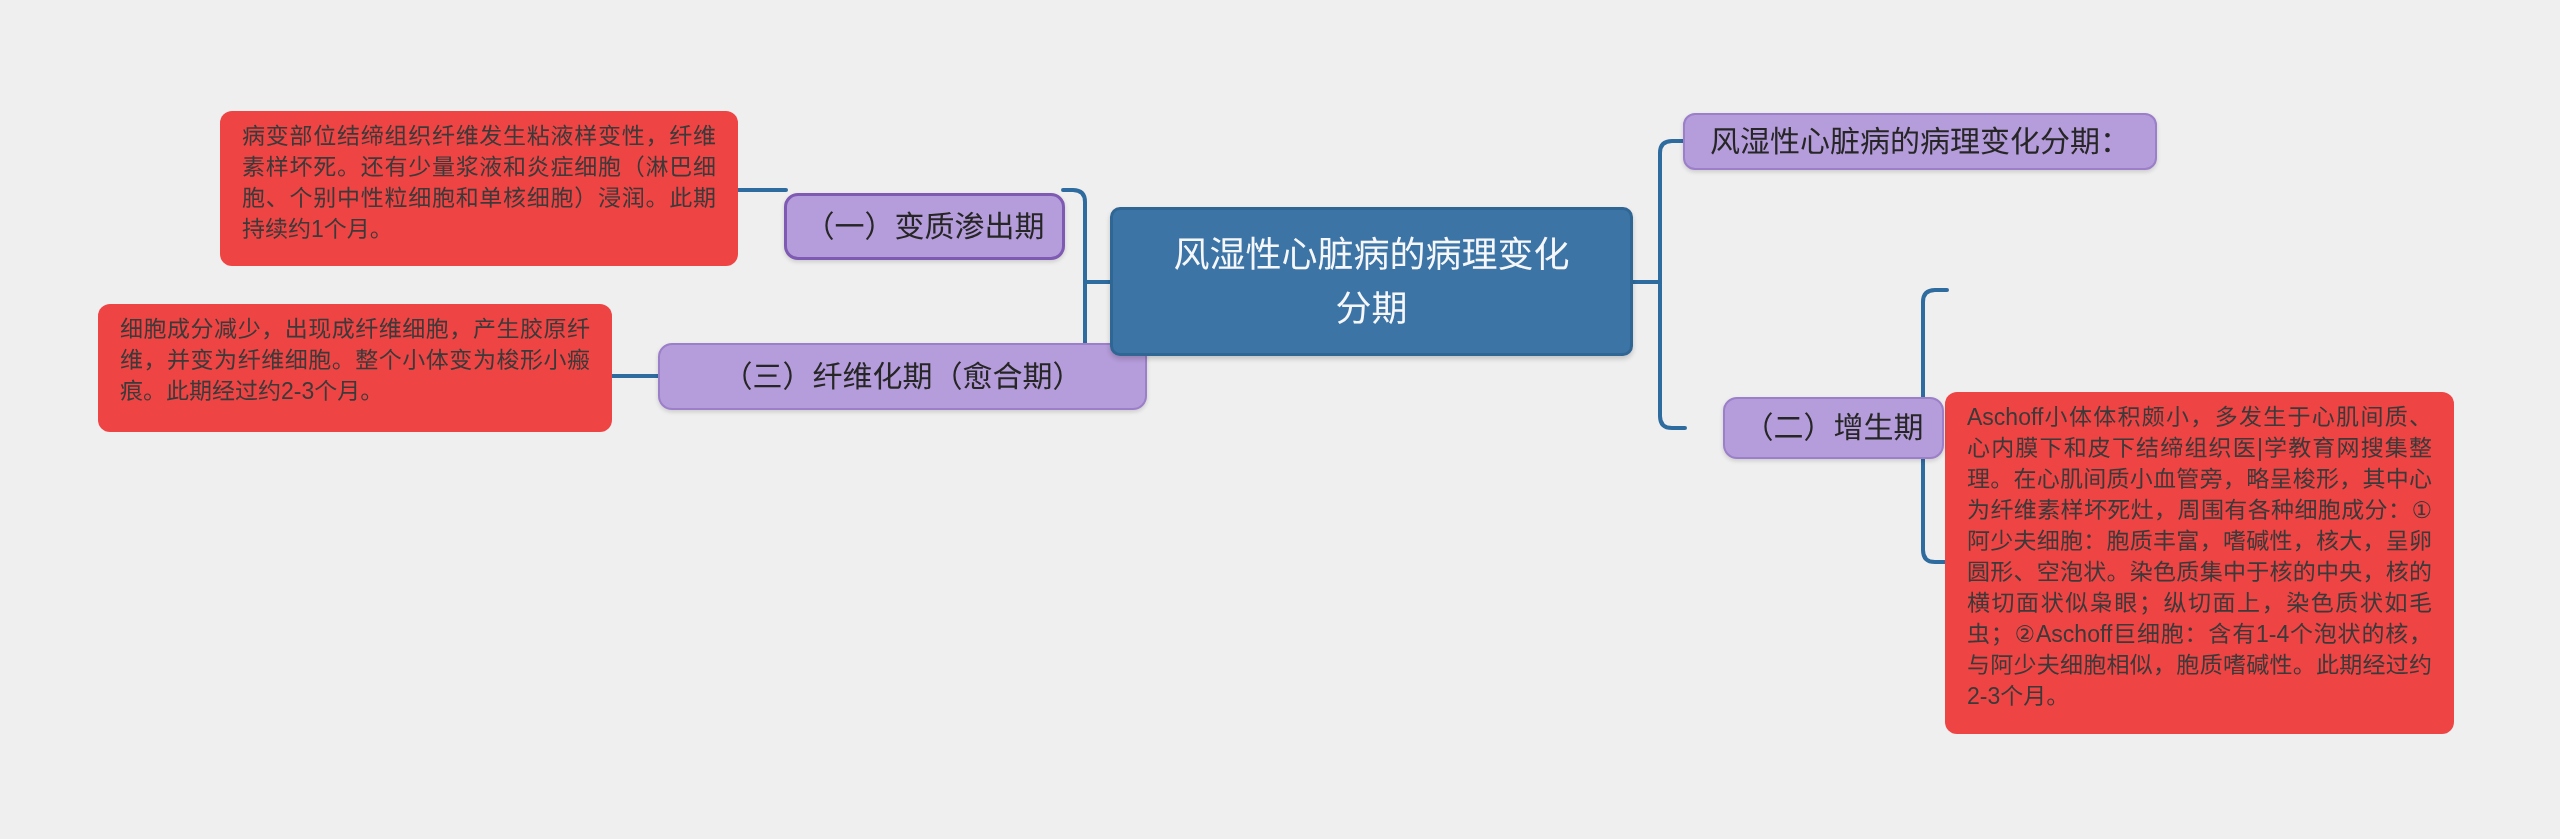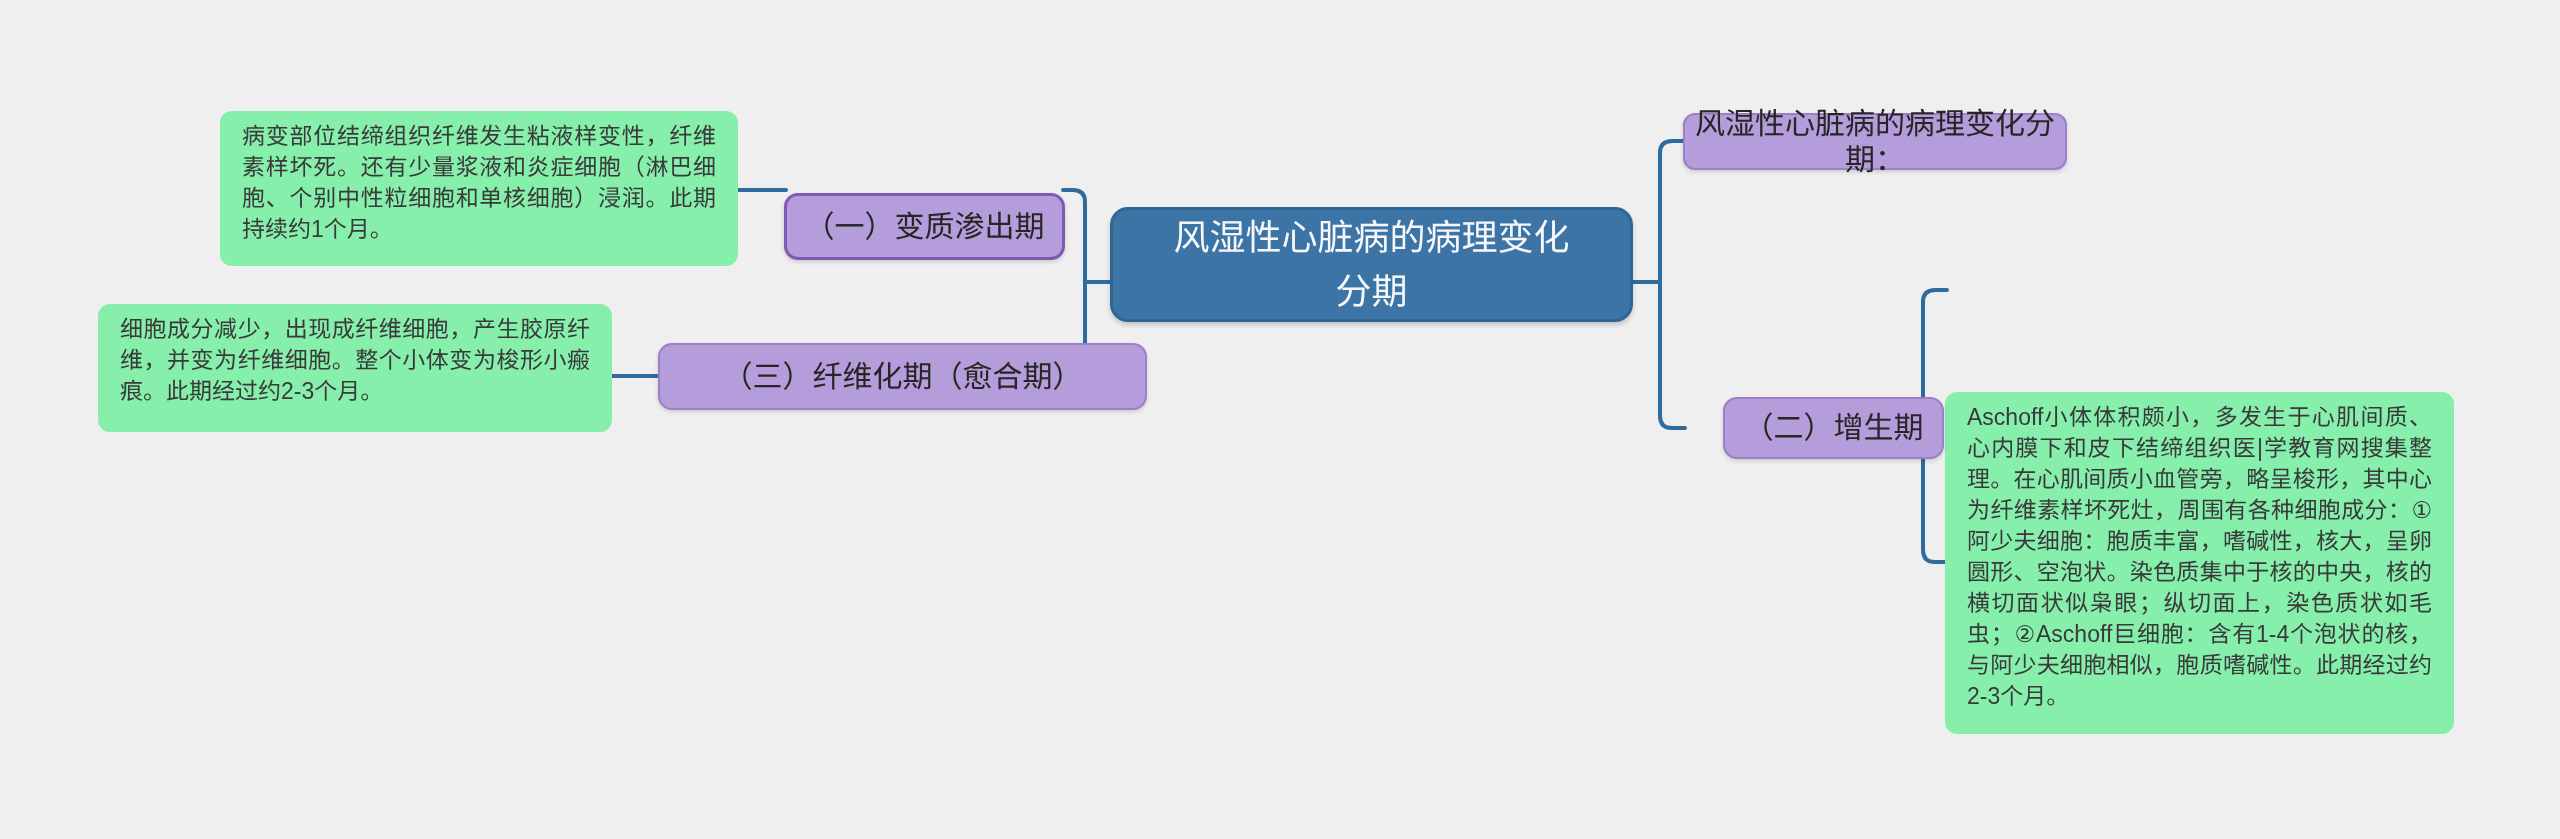--- a/index.html
+++ b/index.html
@@ -28,24 +28,24 @@
     position: absolute;
     box-sizing: border-box;
     display: flex;
     align-items: center;
     justify-content: center;
     text-align: center;
     cursor: default;
   }
   .node.root {
     left: 1110px; top: 207px;
-    width: 523px; height: 115px;
+    width: 523px; height: 149px;
     background: #3d74a6;
     border: 3px solid #2f6694;
-    border-radius: 18px;
+    border-radius: 10px;
     color: #f5f7fa;
     font-size: 36px;
     line-height: 54px;
     padding: 0 50px;
     box-shadow: 0 3px 5px rgba(0,0,0,0.18);
   }
   .node.branch {
     background: #b59cda;
     border: 2px solid #9b7fc9;
     border-radius: 14px;
@@ -59,31 +59,31 @@
     width: 281px; height: 67px;
     border: 3px solid #7e5ab3;
     margin-top: 36px;
   }
   .node.branch.stage3 {
     left: 658px; top: 343px;
     width: 489px; height: 67px;
   }
   .node.branch.heading {
     left: 1683px; top: 113px;
-    width: 384px; height: 57px;
+    width: 474px; height: 57px;
     border-radius: 12px;
   }
   .node.branch.stage2 {
     left: 1683px; top: 397px;
     width: 221px; height: 62px; margin-left: 40px;
   }
   .note {
     position: absolute;
     box-sizing: border-box;
-    background: #86efac;
+    background: #ef4444;
     border-radius: 12px;
     color: #3a3a3a;
     font-size: 23px;
     line-height: 31px;
     padding: 10px 22px;
     text-align: justify;
     overflow: hidden;
   }
   .note.tb1 { left: 220px;  top: 111px; width: 518px; height: 155px; }
   .note.tb2 { left: 98px;   top: 304px; width: 514px; height: 128px; }

